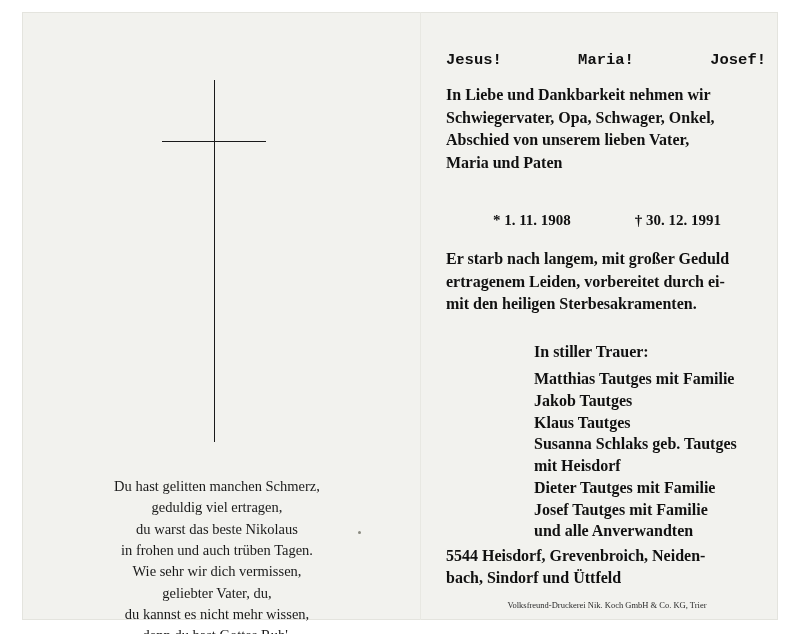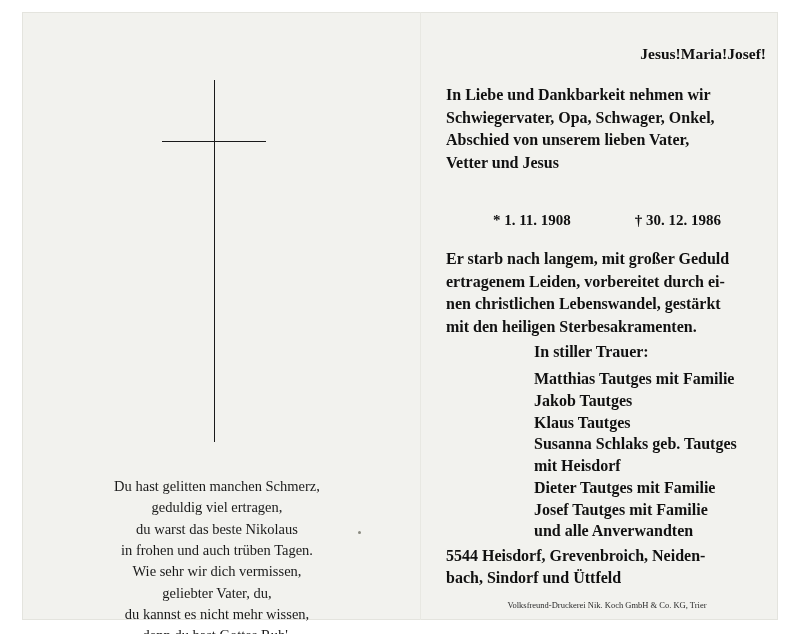--- a/index.html
+++ b/index.html
@@ -80,26 +80,27 @@
     position: absolute;
     left: 404px;
     top: 0;
     width: 352px;
     height: 608px;
     color: #111111;
   }
   .invocation {
     position: absolute;
     left: 20px;
-    top: 33px;
+    top: 39px;
     width: 320px;
     display: flex;
-    justify-content: flex-end;
+    justify-content: space-between;
     font-size: 15.5px;
     font-weight: bold;
+    font-family: Liberation Mono, monospace;
   }
   .intro {
     position: absolute;
     left: 20px;
     top: 72px;
     width: 322px;
     font-size: 16px;
     line-height: 1.42;
     font-weight: bold;
     text-align: justify;
@@ -207,33 +208,32 @@
       <div class="invocation">
         <span>Jesus!</span>
         <span>Maria!</span>
         <span>Josef!</span>
       </div>
 
       <div class="intro">
         <div>In Liebe und Dankbarkeit nehmen wir</div>
         <div>Schwiegervater, Opa, Schwager, Onkel,</div>
         <div>Abschied von unserem lieben Vater,</div>
-        <div class="lastline">Vetter und Jesus</div>
+        <div class="lastline">Maria und Paten</div>
       </div>
 
 
       <div class="dates">
         <span>* 1. 11. 1908</span>
-        <span>† 30. 12. 1986</span>
+        <span>† 30. 12. 1991</span>
       </div>
 
       <div class="body-text">
         <div>Er starb nach langem, mit großer Geduld</div>
         <div>ertragenem Leiden, vorbereitet durch ei-</div>
-        <div>nen christlichen Lebenswandel, gestärkt</div>
         <div class="lastline">mit den heiligen Sterbesakramenten.</div>
       </div>
 
       <div class="mourners-title">In stiller Trauer:</div>
 
       <div class="mourners">
         <div>Matthias Tautges mit Familie</div>
         <div>Jakob Tautges</div>
         <div>Klaus Tautges</div>
         <div>Susanna Schlaks geb. Tautges</div>

